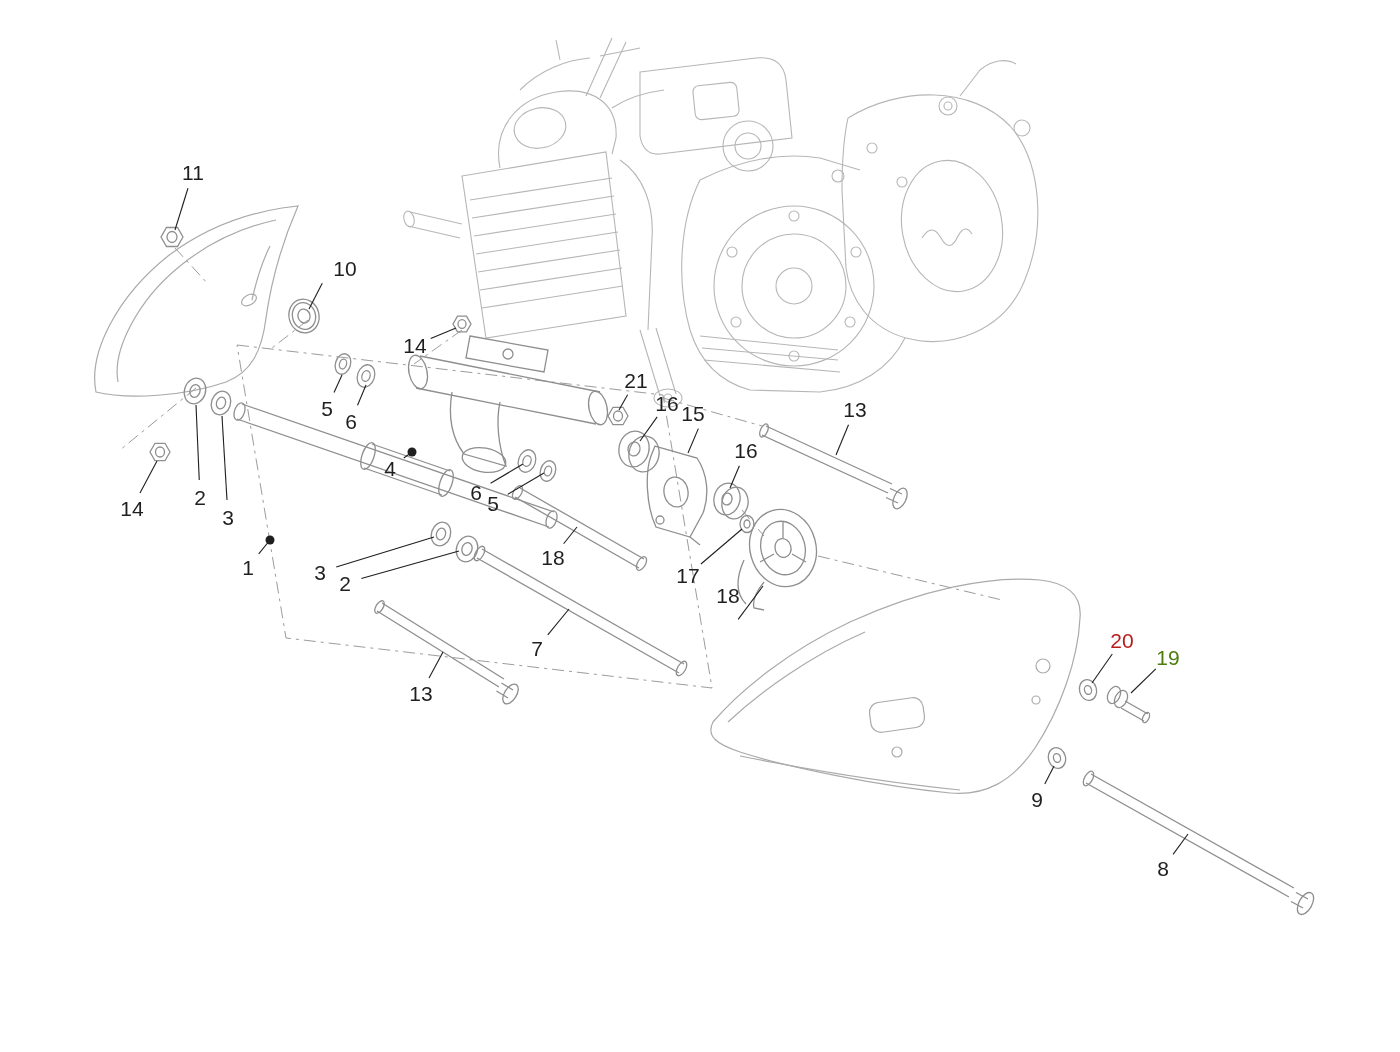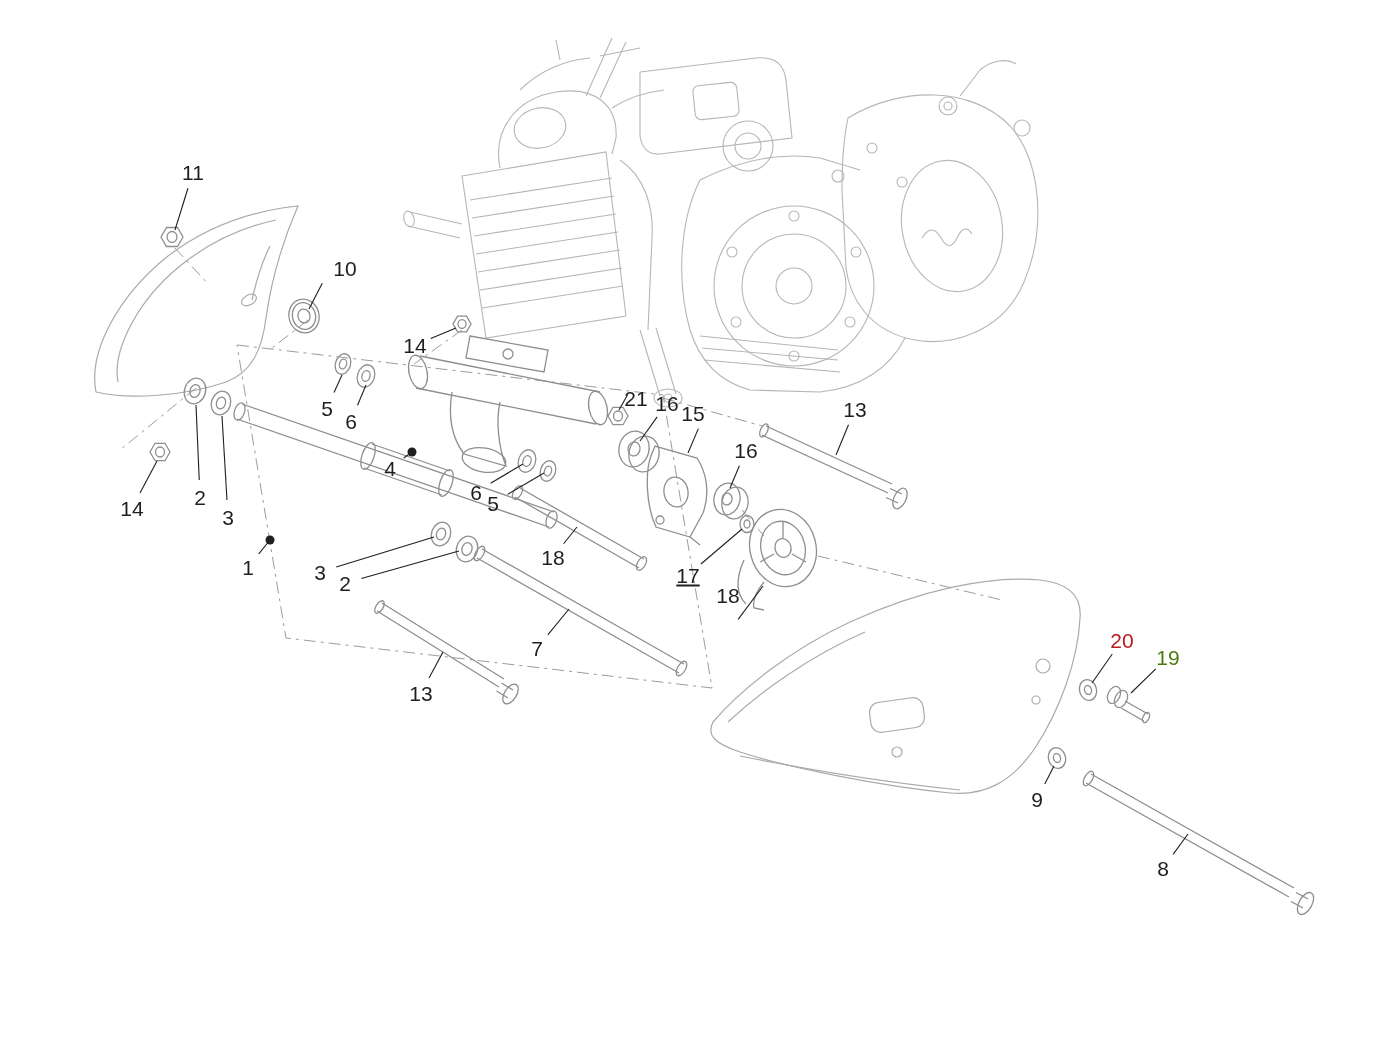--- a/index.html
+++ b/index.html
@@ -307,35 +307,35 @@
       </g>
   </svg>
 
   <div id="callout-layer">
       <div class="callout" style="left: 193px; top: 172px; color: rgb(31, 31, 31);">11</div>
       <div class="callout" style="left: 330px; top: 268px; color: rgb(31, 31, 31); margin-left: 15px;">10</div>
       <div class="callout" style="left: 415px; top: 345px; color: rgb(31, 31, 31);">14</div>
       <div class="callout" style="left: 327px; top: 408px; color: rgb(31, 31, 31);">5</div>
       <div class="callout" style="left: 351px; top: 421px; color: rgb(31, 31, 31);">6</div>
       <div class="callout" style="left: 390px; top: 468px; color: rgb(31, 31, 31);">4</div>
-      <div class="callout" style="left: 636px; top: 380px; color: rgb(31, 31, 31); margin-top: 18px;">21</div>
+      <div class="callout" style="left: 636px; top: 380px; color: rgb(31, 31, 31);">21</div>
       <div class="callout" style="left: 667px; top: 403px; color: rgb(31, 31, 31);">16</div>
       <div class="callout" style="left: 693px; top: 413px; color: rgb(31, 31, 31);">15</div>
       <div class="callout" style="left: 746px; top: 450px; color: rgb(31, 31, 31);">16</div>
       <div class="callout" style="left: 855px; top: 409px; color: rgb(31, 31, 31);">13</div>
       <div class="callout" style="left: 132px; top: 508px; color: rgb(31, 31, 31);">14</div>
       <div class="callout" style="left: 200px; top: 497px; color: rgb(31, 31, 31);">2</div>
       <div class="callout" style="left: 228px; top: 517px; color: rgb(31, 31, 31);">3</div>
       <div class="callout" style="left: 248px; top: 567px; color: rgb(31, 31, 31);">1</div>
       <div class="callout" style="left: 320px; top: 572px; color: rgb(31, 31, 31);">3</div>
       <div class="callout" style="left: 345px; top: 583px; color: rgb(31, 31, 31);">2</div>
       <div class="callout" style="left: 476px; top: 492px; color: rgb(31, 31, 31);">6</div>
       <div class="callout" style="left: 493px; top: 503px; color: rgb(31, 31, 31);">5</div>
       <div class="callout" style="left: 553px; top: 557px; color: rgb(31, 31, 31);">18</div>
-      <div class="callout" style="left: 688px; top: 575px; color: rgb(31, 31, 31); text-decoration: underline;">17</div>
+      <div class="callout" style="left: 688px; top: 575px; color: rgb(31, 31, 31);">17</div>
       <div class="callout" style="left: 728px; top: 595px; color: rgb(31, 31, 31);">18</div>
       <div class="callout" style="left: 537px; top: 648px; color: rgb(31, 31, 31);">7</div>
       <div class="callout" style="left: 421px; top: 693px; color: rgb(31, 31, 31);">13</div>
       <div class="callout" style="left: 1122px; top: 640px; color: #b91c1c;">20</div>
       <div class="callout" style="left: 1168px; top: 657px; color: #4d7c0f;">19</div>
       <div class="callout" style="left: 1037px; top: 799px; color: rgb(31, 31, 31);">9</div>
       <div class="callout" style="left: 1163px; top: 868px; color: rgb(31, 31, 31);">8</div>
     </div>
 </div>
 

